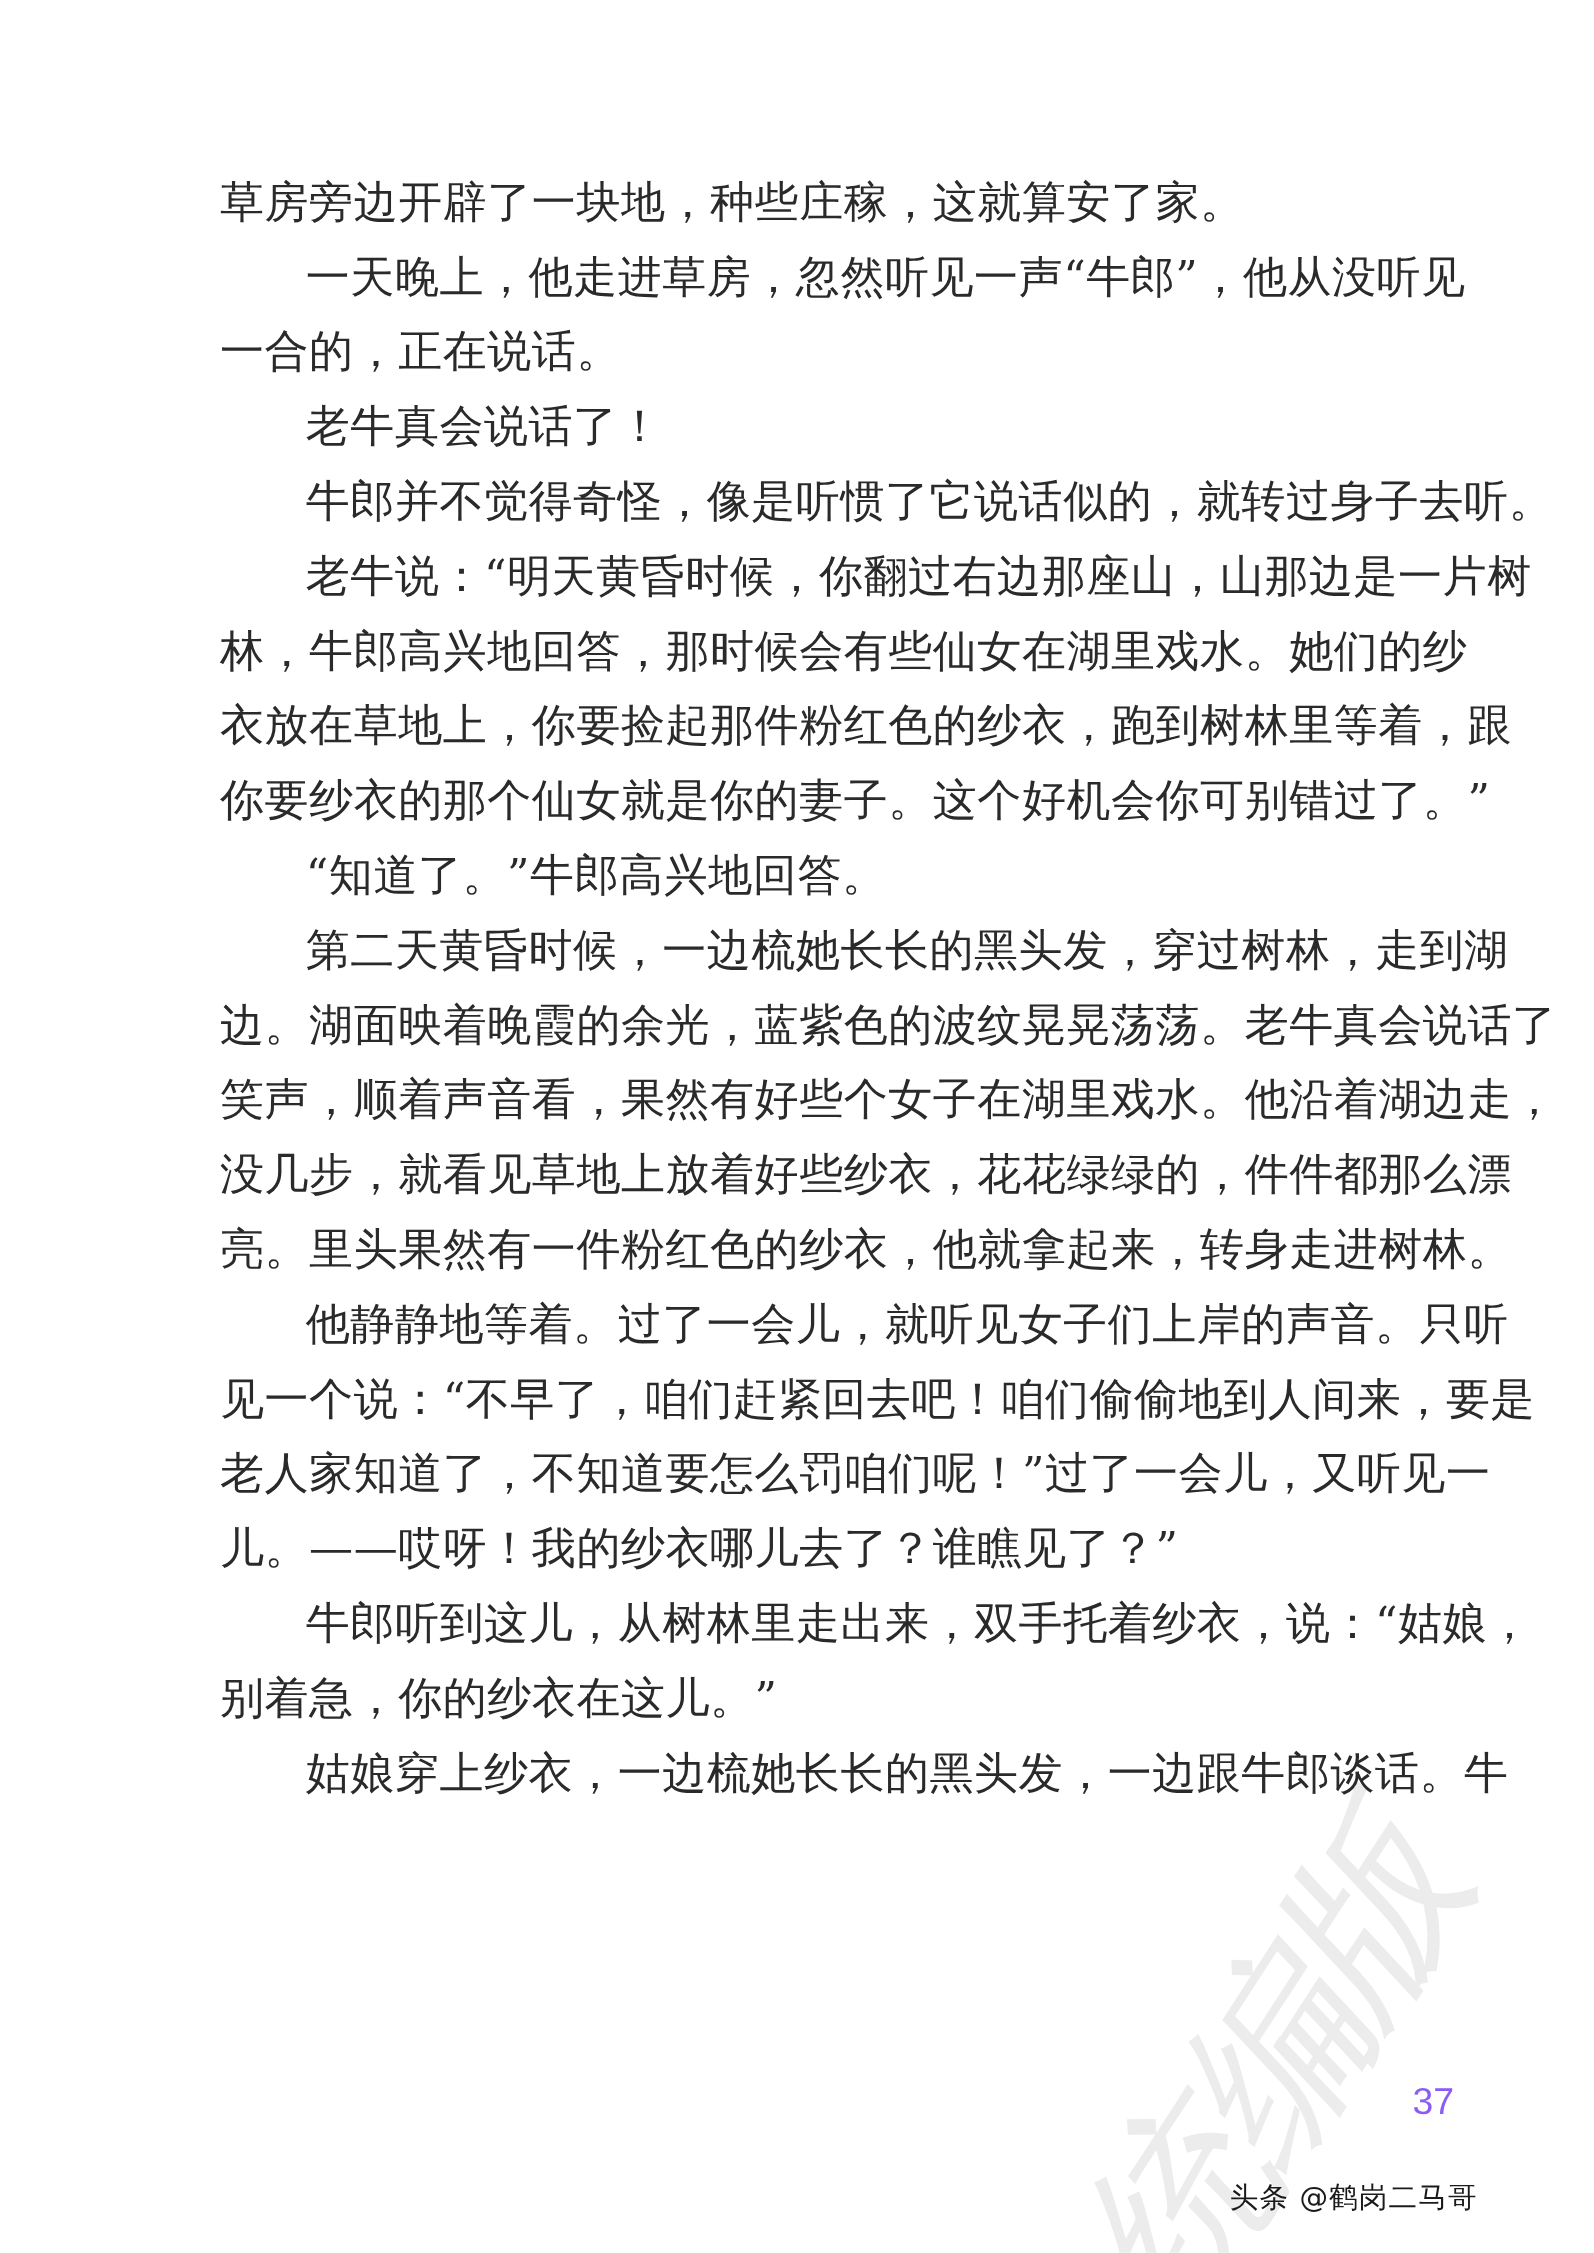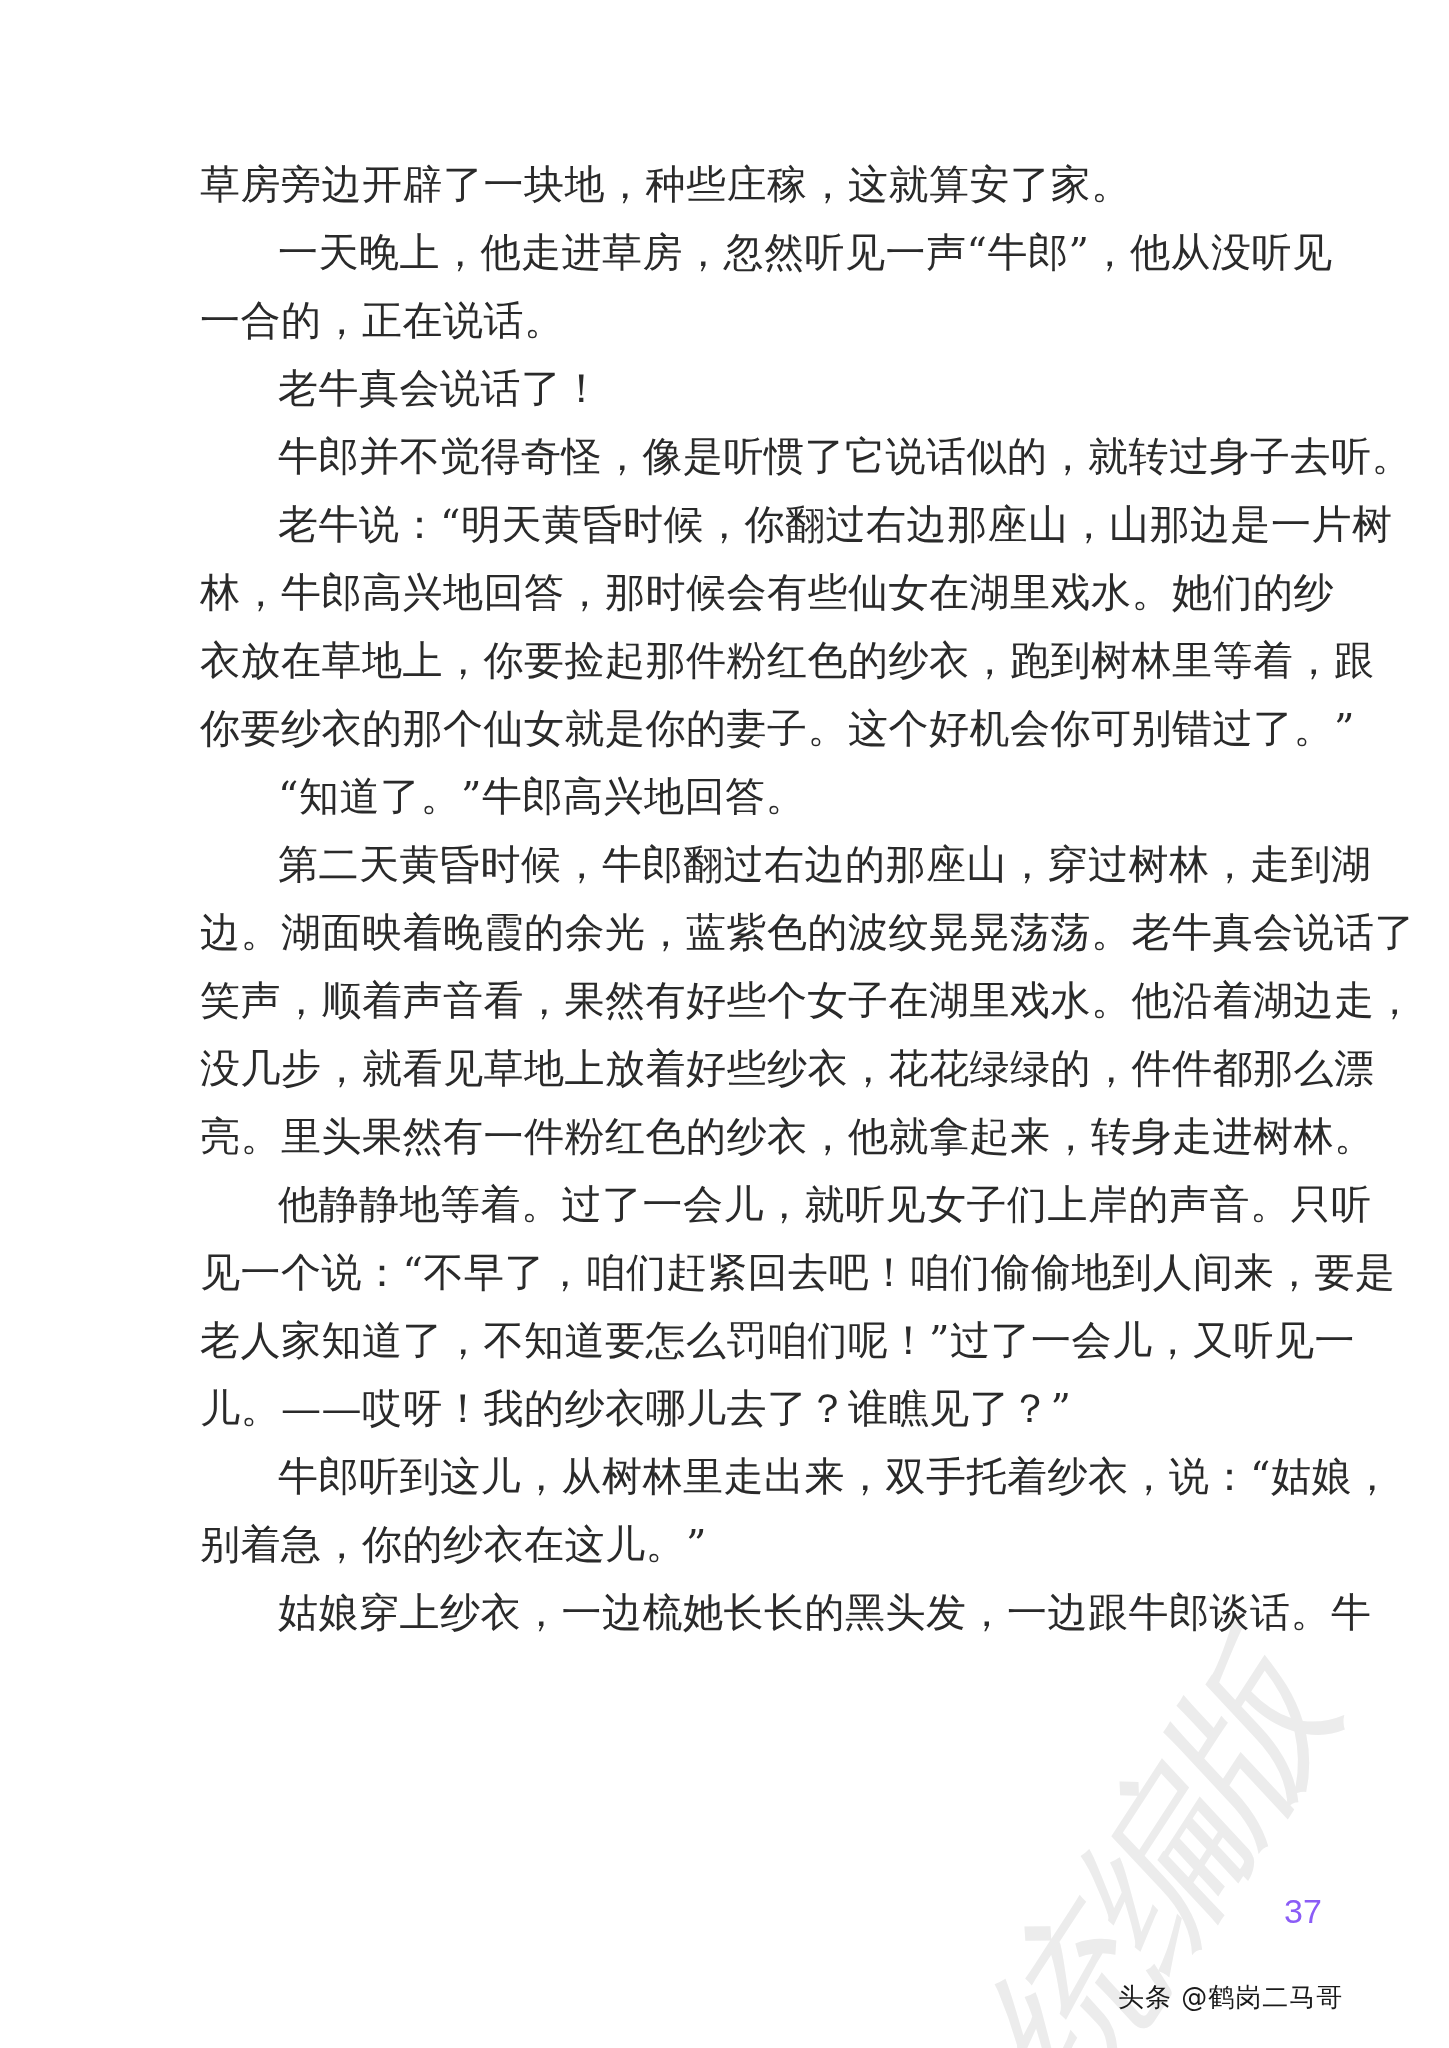--- a/index.html
+++ b/index.html
@@ -93,21 +93,21 @@
     <div class="line last">草房旁边开辟了一块地，种些庄稼，这就算安了家。</div>
     <div class="line indent">一天晚上，他走进草房，忽然听见一声“牛郎”，他从没听见</div>
     <div class="line last">一合的，正在说话。</div>
     <div class="line indent last">老牛真会说话了！</div>
     <div class="line indent">牛郎并不觉得奇怪，像是听惯了它说话似的，就转过身子去听。</div>
     <div class="line indent">老牛说：“明天黄昏时候，你翻过右边那座山，山那边是一片树</div>
     <div class="line">林，牛郎高兴地回答，那时候会有些仙女在湖里戏水。她们的纱</div>
     <div class="line">衣放在草地上，你要捡起那件粉红色的纱衣，跑到树林里等着，跟</div>
     <div class="line last">你要纱衣的那个仙女就是你的妻子。这个好机会你可别错过了。”</div>
     <div class="line indent last">“知道了。”牛郎高兴地回答。</div>
-    <div class="line indent">第二天黄昏时候，牛郎翻过右边的那座山，穿过树林，走到湖</div>
+    <div class="line indent">第二天黄昏时候，一边梳她长长的黑头发，穿过树林，走到湖</div>
     <div class="line">边。湖面映着晚霞的余光，蓝紫色的波纹晃晃荡荡。老牛真会说话了</div>
     <div class="line">笑声，顺着声音看，果然有好些个女子在湖里戏水。他沿着湖边走，</div>
     <div class="line">没几步，就看见草地上放着好些纱衣，花花绿绿的，件件都那么漂</div>
     <div class="line last">亮。里头果然有一件粉红色的纱衣，他就拿起来，转身走进树林。</div>
     <div class="line indent">他静静地等着。过了一会儿，就听见女子们上岸的声音。只听</div>
     <div class="line">见一个说：“不早了，咱们赶紧回去吧！咱们偷偷地到人间来，要是</div>
     <div class="line">老人家知道了，不知道要怎么罚咱们呢！”过了一会儿，又听见一</div>
     <div class="line last">儿。——哎呀！我的纱衣哪儿去了？谁瞧见了？”</div>
     <div class="line indent">牛郎听到这儿，从树林里走出来，双手托着纱衣，说：“姑娘，</div>
     <div class="line last">别着急，你的纱衣在这儿。”</div>

